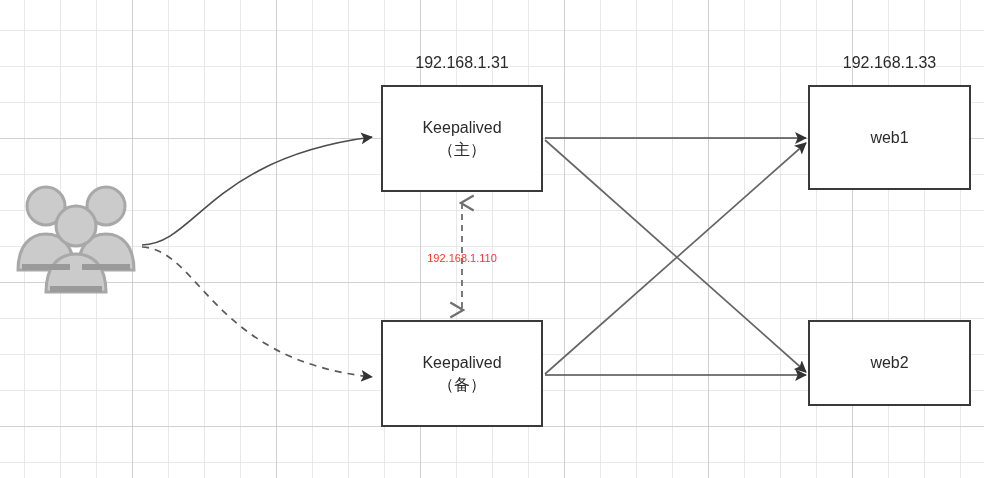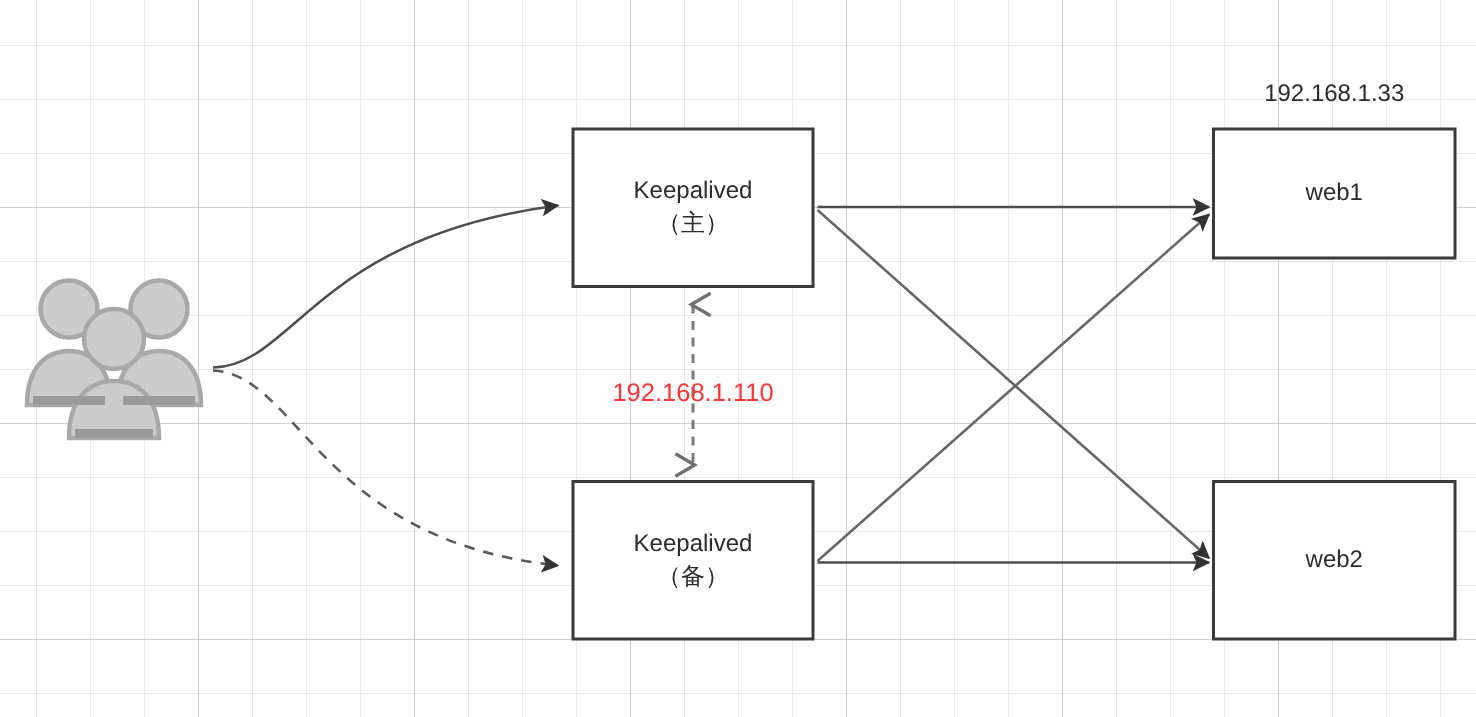--- a/index.html
+++ b/index.html
@@ -46,21 +46,21 @@
   .node .ln { display: block; }
   .iplabel {
     position: absolute;
     color: #2b2b2b;
     font-size: 16px;
     white-space: nowrap;
     text-align: center;
   }
   .vip {
     position: absolute;
-    font-size: 17px;
+    font-size: 11px;
     white-space: nowrap;
     text-align: center;
   }
   #users-icon {
     position: absolute;
     left: 12px;
     top: 178px;
     width: 128px;
     height: 118px;
   }
@@ -104,38 +104,41 @@
       <circle cx="64" cy="48" r="20"></circle>
       <path d="M34 114 C34 88 47 76 64 76 C81 76 94 88 94 114 Z"></path>
     </g>
     <g fill="#9a9a9a">
       <rect x="10" y="86" width="48" height="6"></rect>
       <rect x="70" y="86" width="48" height="6"></rect>
       <rect x="38" y="108" width="52" height="6"></rect>
     </g>
   </svg>
 
+  <div class="iplabel" style="left:381px; top:54px; width:162px;">
+    <span>192.168.1.31</span>
+  </div>
   <div class="node" style="left:381px; top:85px; width:162px; height:107px;">
     <span class="ln">Keepalived</span>
     <span class="ln">（主）</span>
   </div>
 
   <div class="vip" style="left:381px; top:252px; width:162px; color:#ff3333;">
     <span>192.168.1.110</span>
   </div>
 
   <div class="node" style="left:381px; top:320px; width:162px; height:107px;">
     <span class="ln">Keepalived</span>
     <span class="ln">（备）</span>
   </div>
 
   <div class="iplabel" style="left:808px; top:54px; width:163px;">
     <span>192.168.1.33</span>
   </div>
-  <div class="node" style="left:808px; top:85px; width:163px; height:88px;">
+  <div class="node" style="left:808px; top:85px; width:163px; height:105px;">
     <span class="ln">web1</span>
   </div>
 
-  <div class="node" style="left:808px; top:320px; width:163px; height:107px;">
+  <div class="node" style="left:808px; top:320px; width:163px; height:86px;">
     <span class="ln">web2</span>
   </div>
 
 </div>
 
 </body></html>

